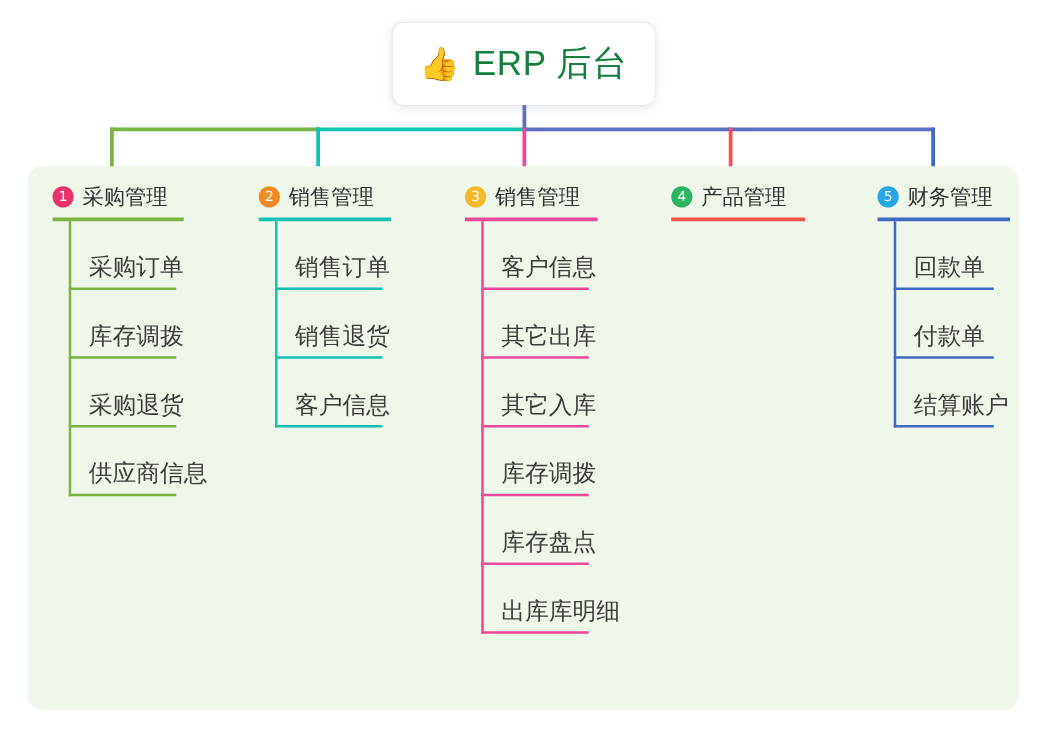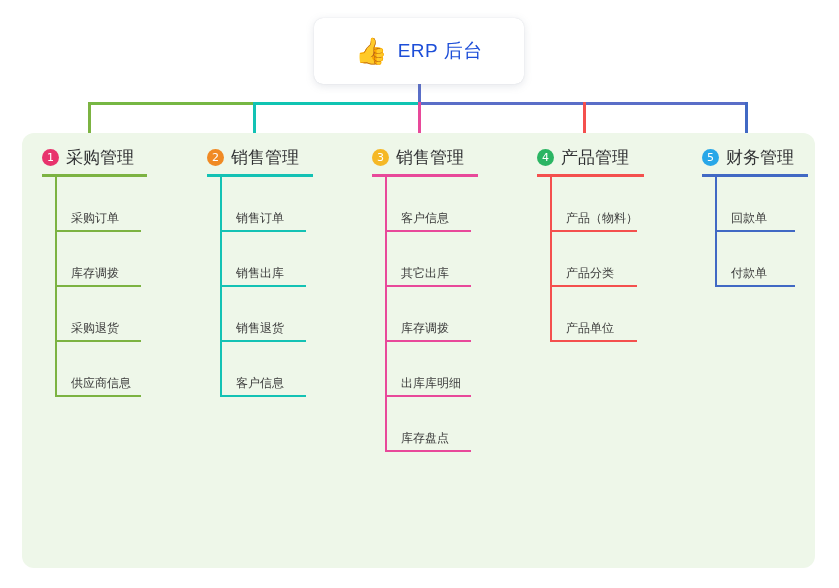--- a/index.html
+++ b/index.html
@@ -34,22 +34,22 @@
   #root-card .root-inner {
     display: flex;
     align-items: center;
     gap: 10px;
   }
   #root-card .thumb {
     font-size: 26px;
     line-height: 1;
   }
   #root-card .root-text {
-    font-size: 19px;
-    color: #1d4ed8;
+    font-size: 28px;
+    color: #15803d;
     letter-spacing: 0.5px;
     white-space: nowrap;
   }
 
   
   .conn {
     position: absolute;
   }
   .h-seg { height: 3px; }
   .v-seg { width: 3px; }
@@ -110,21 +110,21 @@
   }
   .leaf {
     position: relative;
     height: 55px;
     box-sizing: border-box;
     padding-left: 16px;
     display: flex;
     align-items: flex-end;
   }
   .leaf-label {
-    font-size: 12px;
+    font-size: 19px;
     color: #3c3c3c;
     padding-bottom: 5px;
     white-space: nowrap;
   }
   .leaf-rule {
     position: absolute;
     left: 0;
     bottom: 0;
     height: 2px;
   }
@@ -189,24 +189,20 @@
         <span class="col-title">销售管理</span>
       </div>
       <div class="col-rule" style="background: rgb(19, 194, 180); width: 106px;"></div>
       <div class="leaves">
         <div class="spine" style="background: rgb(19, 194, 180);"></div>
         <div class="leaf">
           <span class="leaf-label">销售订单</span>
           <div class="leaf-rule" style="background: rgb(19, 194, 180); width: 86px;"></div>
         </div>
         <div class="leaf">
-          <span class="leaf-label">销售出库</span>
-          <div class="leaf-rule" style="background: rgb(19, 194, 180); width: 86px;"></div>
-        </div>
-        <div class="leaf">
           <span class="leaf-label">销售退货</span>
           <div class="leaf-rule" style="background: rgb(19, 194, 180); width: 86px;"></div>
         </div>
         <div class="leaf">
           <span class="leaf-label">客户信息</span>
           <div class="leaf-rule" style="background: rgb(19, 194, 180); width: 86px;"></div>
         </div>
       </div>
     </div>
     <div class="column" style="left: 372px;">
@@ -219,66 +215,59 @@
         <div class="spine" style="background: rgb(232, 73, 154);"></div>
         <div class="leaf">
           <span class="leaf-label">客户信息</span>
           <div class="leaf-rule" style="background: rgb(232, 73, 154); width: 86px;"></div>
         </div>
         <div class="leaf">
           <span class="leaf-label">其它出库</span>
           <div class="leaf-rule" style="background: rgb(232, 73, 154); width: 86px;"></div>
         </div>
         <div class="leaf">
+          <span class="leaf-label">其它入库</span>
+          <div class="leaf-rule" style="background: rgb(232, 73, 154); width: 86px;"></div>
+        </div>
+        <div class="leaf">
           <span class="leaf-label">库存调拨</span>
           <div class="leaf-rule" style="background: rgb(232, 73, 154); width: 86px;"></div>
         </div>
         <div class="leaf">
+          <span class="leaf-label">库存盘点</span>
+          <div class="leaf-rule" style="background: rgb(232, 73, 154); width: 86px;"></div>
+        </div>
+        <div class="leaf">
           <span class="leaf-label">出库库明细</span>
-          <div class="leaf-rule" style="background: rgb(232, 73, 154); width: 86px;"></div>
-        </div>
-        <div class="leaf">
-          <span class="leaf-label">库存盘点</span>
           <div class="leaf-rule" style="background: rgb(232, 73, 154); width: 86px;"></div>
         </div>
       </div>
     </div>
     <div class="column" style="left: 537px;">
       <div class="col-header">
         <span class="badge" style="background: rgb(43, 181, 99);">4</span>
         <span class="col-title">产品管理</span>
       </div>
       <div class="col-rule" style="background: rgb(244, 80, 78); width: 107px;"></div>
-      <div class="leaves">
-        <div class="spine" style="background: rgb(244, 80, 78);"></div>
-        <div class="leaf">
-          <span class="leaf-label">产品（物料）</span>
-          <div class="leaf-rule" style="background: rgb(244, 80, 78); width: 87px;"></div>
-        </div>
-        <div class="leaf">
-          <span class="leaf-label">产品分类</span>
-          <div class="leaf-rule" style="background: rgb(244, 80, 78); width: 87px;"></div>
-        </div>
-        <div class="leaf">
-          <span class="leaf-label">产品单位</span>
-          <div class="leaf-rule" style="background: rgb(244, 80, 78); width: 87px;"></div>
-        </div>
-      </div>
     </div>
     <div class="column" style="left: 702px;">
       <div class="col-header">
         <span class="badge" style="background: rgb(40, 167, 232);">5</span>
         <span class="col-title">财务管理</span>
       </div>
       <div class="col-rule" style="background: rgb(65, 105, 196); width: 106px;"></div>
       <div class="leaves">
         <div class="spine" style="background: rgb(65, 105, 196);"></div>
         <div class="leaf">
           <span class="leaf-label">回款单</span>
           <div class="leaf-rule" style="background: rgb(65, 105, 196); width: 80px;"></div>
         </div>
         <div class="leaf">
           <span class="leaf-label">付款单</span>
           <div class="leaf-rule" style="background: rgb(65, 105, 196); width: 80px;"></div>
         </div>
+        <div class="leaf">
+          <span class="leaf-label">结算账户</span>
+          <div class="leaf-rule" style="background: rgb(65, 105, 196); width: 80px;"></div>
+        </div>
       </div>
     </div>
   </div>
 
 </body></html>

